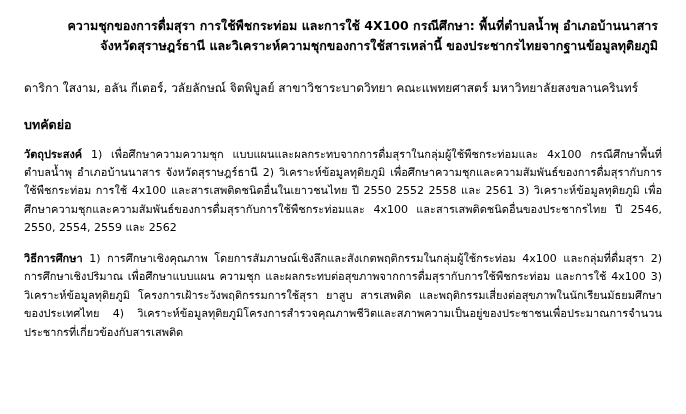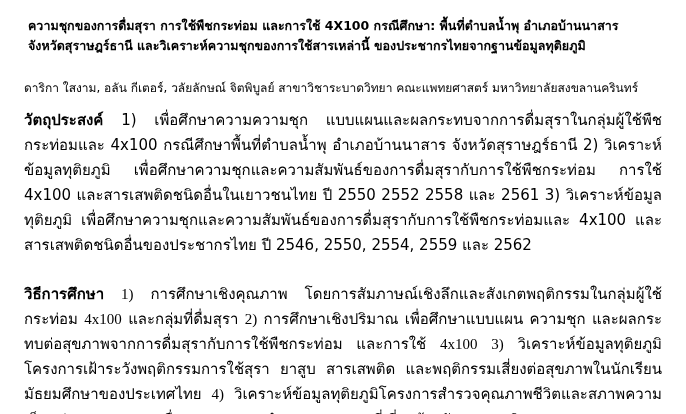--- a/index.html
+++ b/index.html
@@ -15,21 +15,21 @@
     overflow: hidden;
   }
   .page {
     box-sizing: border-box;
     width: 686px;
     height: 414px;
     padding: 16px 22px 0 22px;
     position: relative;
   }
   .title {
-    text-align: left;
+    text-align: right;
     font-weight: bold;
     font-size: 12.5px;
     line-height: 1.62;
     color: #000;
     margin: 0 6px;
   }
   .authors {
     margin-top: 22px;
     font-size: 12px;
     line-height: 1.5;
@@ -37,44 +37,44 @@
     padding-left: 2px;
   }
   .section-head {
     margin-top: 18px;
     font-weight: bold;
     font-size: 12.5px;
     padding-left: 2px;
   }
   .para {
     margin-top: 11px;
-    font-size: 15px;
+    font-size: 11px;
     line-height: 1.68;
     text-align: justify;
     text-justify: inter-word;
     padding-left: 2px;
     padding-right: 2px;
   }
   .para .lead {
     font-weight: bold;
   }
   .tight {
-    margin-top: 23px;
-    font-family: Liberation Serif, serif;
+    margin-top: 12px;
   }
 </style>
 </head>
 <body>
 
 <div class="page">
 
   <div class="title">ความชุกของการดื่มสุรา การใช้พืชกระท่อม และการใช้ 4X100 กรณีศึกษา: พื้นที่ตำบลน้ำพุ อำเภอบ้านนาสาร จังหวัดสุราษฎร์ธานี และวิเคราะห์ความชุกของการใช้สารเหล่านี้ ของประชากรไทยจากฐานข้อมูลทุติยภูมิ</div>
 
   <div class="authors">ดาริกา ใสงาม, อลัน กีเตอร์, วลัยลักษณ์ จิตพิบูลย์ สาขาวิชาระบาดวิทยา คณะแพทยศาสตร์ มหาวิทยาลัยสงขลานครินทร์</div>
 
+  <div class="section-head">บทคัดย่อ</div>
 
   <div class="para">
     <span class="lead">วัตถุประสงค์</span><span> 1) เพื่อศึกษาความความชุก แบบแผนและผลกระทบจากการดื่มสุราในกลุ่มผู้ใช้พืชกระท่อมและ 4x100 กรณีศึกษาพื้นที่ตำบลน้ำพุ อำเภอบ้านนาสาร จังหวัดสุราษฎร์ธานี 2) วิเคราะห์ข้อมูลทุติยภูมิ เพื่อศึกษาความชุกและความสัมพันธ์ของการดื่มสุรากับการใช้พืชกระท่อม การใช้ 4x100 และสารเสพติดชนิดอื่นในเยาวชนไทย ปี 2550 2552 2558 และ 2561 3) วิเคราะห์ข้อมูลทุติยภูมิ เพื่อศึกษาความชุกและความสัมพันธ์ของการดื่มสุรากับการใช้พืชกระท่อมและ 4x100 และสารเสพติดชนิดอื่นของประชากรไทย ปี 2546, 2550, 2554, 2559 และ 2562</span>
   </div>
 
   <div class="para tight">
     <span class="lead">วิธีการศึกษา</span><span> 1) การศึกษาเชิงคุณภาพ โดยการสัมภาษณ์เชิงลึกและสังเกตพฤติกรรมในกลุ่มผู้ใช้กระท่อม 4x100 และกลุ่มที่ดื่มสุรา 2) การศึกษาเชิงปริมาณ เพื่อศึกษาแบบแผน ความชุก และผลกระทบต่อสุขภาพจากการดื่มสุรากับการใช้พืชกระท่อม และการใช้ 4x100 3) วิเคราะห์ข้อมูลทุติยภูมิ โครงการเฝ้าระวังพฤติกรรมการใช้สุรา ยาสูบ สารเสพติด และพฤติกรรมเสี่ยงต่อสุขภาพในนักเรียนมัธยมศึกษาของประเทศไทย 4) วิเคราะห์ข้อมูลทุติยภูมิโครงการสำรวจคุณภาพชีวิตและสภาพความเป็นอยู่ของประชาชนเพื่อประมาณการจำนวนประชากรที่เกี่ยวข้องกับสารเสพติด</span>
   </div>
 
 </div>

